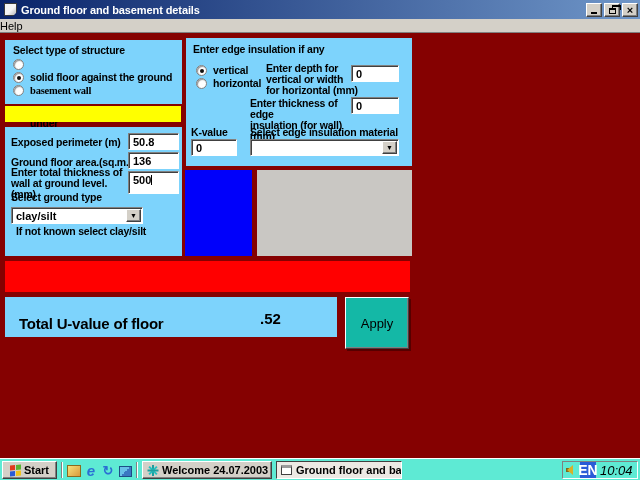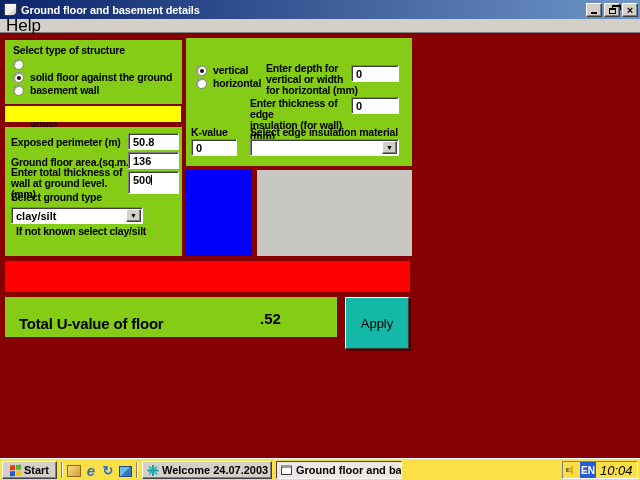--- a/index.html
+++ b/index.html
@@ -17,24 +17,24 @@
     border-color:#ffffff #404040 #404040 #ffffff; box-shadow:inset -1px -1px 0 #808080;
     display:flex; align-items:center; justify-content:center; font-size:9px; font-weight:bold; color:#000; }
   .g-min { width:6px; height:2px; background:#000; margin-top:6px; }
   .g-res { width:7px; height:6px; border:1px solid #000; border-top-width:2px; position:relative; margin-top:2px;}
   .g-res::before { content:''; position:absolute; left:2px; top:-5px; width:7px; height:3px; border:1px solid #000; border-top-width:2px; border-bottom:none; }
   .g-close { font-size:11px; font-weight:bold; line-height:10px; }
 
   
   .menubar { position:absolute; left:0; top:19px; width:640px; height:14px; background:#d4d0c8;
     border-bottom:1px solid #808080; display:flex; align-items:center; }
-  .menu-item { font-size:17px; color:#000; padding:0 6px; }
-
-  
-  .panel { position:absolute; background:#84cc16; }
+  .menu-item { font-size:11px; color:#000; padding:0 0; }
+
+  
+  .panel { position:absolute; background:#7dd3fc; }
   .lbl { position:absolute; font-size:10.5px; font-weight:bold; color:#000; letter-spacing:-0.2px; white-space:pre-line; line-height:11px; }
   .field { position:absolute; background:#fff; border:1px solid; border-color:#808080 #fff #fff #808080;
     box-shadow:inset 1px 1px 0 #404040; font-size:11px; font-weight:bold; padding:2px 0 0 4px; line-height:12px; }
   .caret { display:inline-block; width:1px; height:10px; background:#000; vertical-align:-1px; }
   .radio { position:absolute; width:11px; height:11px; border-radius:50%; background:#fff;
     border:1px solid #808080; box-shadow:inset 1px 1px 1px rgba(64,64,64,.55); }
   .radio.on::after { content:''; position:absolute; left:2.5px; top:2.5px; width:4px; height:4px; border-radius:50%; background:#111; }
   .combo { position:absolute; background:#fff; border:1px solid; border-color:#808080 #fff #fff #808080;
     box-shadow:inset 1px 1px 0 #404040; font-size:11px; font-weight:bold; padding:2px 0 0 4px; line-height:12px; }
   .combo .arrow-btn { position:absolute; right:1px; top:1px; bottom:1px; width:15px; background:#d4d0c8;
@@ -44,21 +44,21 @@
   .color-bar { position:absolute; }
 
   
   .result-label { position:absolute; left:14px; top:18px; font-size:15px; font-weight:bold; letter-spacing:-0.2px; }
   .result-value { position:absolute; left:255px; top:13px; font-size:15px; font-weight:600; }
   .apply-btn { position:absolute; background:#14b8a6; border:1px solid; border-color:#ffffff #404040 #404040 #ffffff;
     box-shadow:inset -1px -1px 0 #808080, 2px 2px 0 rgba(0,0,0,.35);
     display:flex; align-items:center; justify-content:center; font-size:13px; color:#000; }
 
   
-  .taskbar { position:absolute; left:0; top:458px; width:640px; height:22px; background:#fde047; border-top:1px solid #fff; }
+  .taskbar { position:absolute; left:0; top:458px; width:640px; height:22px; background:#5eead4; border-top:1px solid #fff; }
   .startbtn { position:absolute; left:2px; top:2px; width:55px; height:18px; background:#d4d0c8; border:1px solid;
     border-color:#ffffff #404040 #404040 #ffffff; box-shadow:inset -1px -1px 0 #808080;
     display:flex; align-items:center; justify-content:center; gap:3px; font-size:11px; font-weight:bold; }
   .winflag { width:11px; height:11px; display:grid; grid-template-columns:5px 5px; grid-template-rows:5px 5px; gap:1px; transform:skewY(-6deg); }
   .winflag i:nth-child(1){background:#e03a1e;} .winflag i:nth-child(2){background:#59b332;}
   .winflag i:nth-child(3){background:#2a5bd7;} .winflag i:nth-child(4){background:#efc31c;}
   .tsep { position:absolute; top:3px; width:2px; height:16px; border-left:1px solid #808080; border-right:1px solid #fff; }
   .qicon { position:absolute; top:3px; width:16px; height:16px; display:flex; align-items:center; justify-content:center; font-size:12px; }
   .qi-mail { background:linear-gradient(135deg,#f7e07a,#d89b3c); border:1px solid #8a6b1f; width:14px; height:12px; margin-top:2px; }
   .qi-ie { color:#2a6fd4; font-weight:bold; font-style:italic; font-size:15px; }
@@ -72,21 +72,21 @@
   .ticon-star::before,.ticon-star::after { content:''; position:absolute; left:4.5px; top:0; width:2px; height:11px; background:#1d9e9e; }
   .ticon-star::after { transform:rotate(90deg); }
   .ticon-star i { position:absolute; left:4.5px; top:0; width:2px; height:11px; background:#26c2c2; transform:rotate(45deg); }
   .ticon-star i+i { transform:rotate(-45deg); }
   .ticon-form { width:11px; height:10px; background:#fff; border:1px solid #404040; border-top:3px solid #9a9a9a; flex:none; }
   .tray { position:absolute; right:2px; top:2px; width:76px; height:18px; border:1px solid;
     border-color:#808080 #fff #fff #808080; display:flex; align-items:center; padding:0 3px; gap:4px; }
   .speaker { position:relative; width:10px; height:10px; flex:none; }
   .speaker::before { content:''; position:absolute; left:0; top:3px; width:3px; height:4px; background:#7a6a20; }
   .speaker::after { content:''; position:absolute; left:1px; top:0; border-top:5px solid transparent; border-bottom:5px solid transparent; border-right:6px solid #d8b028; }
-  .en-badge { width:16px; height:16px; background:#2a5bd7; color:#fff; font-size:10px; font-weight:bold;
+  .en-badge { width:16px; height:16px; background:#2a5bd7; color:#fff; font-size:14px; font-weight:bold;
     display:flex; align-items:center; justify-content:center; flex:none; }
   .tray-time { font-size:13px;font-style:italic; }
 </style>
 </head>
 <body>
 
 <div id="screen">
 
   <div class="titlebar">
     <span class="win-icon"></span>
@@ -106,21 +106,21 @@
     <span class="menu-item">Help</span>
   </div>
 
   <div class="panel" style="left:5px; top:40px; width:177px; height:64px;">
     <span class="lbl" style="left:8px; top:5px;">Select type of structure</span>
     <span class="radio" style="left:8px; top:19px;"></span>
     <span class="lbl" style="left:25px; top:19px;margin-top:48px;">suspended floor with void under</span>
     <span class="radio on" style="left:8px; top:32px;"></span>
     <span class="lbl" style="left:25px; top:32px;">solid floor against the ground</span>
     <span class="radio" style="left:8px; top:45px;"></span>
-    <span class="lbl" style="left:25px; top:45px;">basement wall</span>
+    <span class="lbl" style="left:25px; top:45px;font-family:Liberation Serif, serif;">basement wall</span>
   </div>
 
   <div class="color-bar" style="left:5px; top:106px; width:176px; height:16px; background:#ffff00;"></div>
 
   <div class="panel" style="left:5px; top:127px; width:177px; height:129px;">
     <span class="lbl" style="left:6px; top:10px;">Exposed perimeter (m)</span>
     <span class="field" style="left:123px; top:6px; width:51px; height:17px;">50.8</span>
     <span class="lbl" style="left:6px; top:30px;">Ground floor area.(sq.m.)</span>
     <span class="field" style="left:123px; top:25px; width:51px; height:17px;">136</span>
     <span class="lbl" style="left:6px; top:40px; width:118px;">Enter total thickness of
@@ -128,20 +128,21 @@
     <span class="field" style="left:123px; top:44px; width:51px; height:23px;"><span>500</span><span class="caret"></span></span>
     <span class="lbl" style="left:6px; top:65px;">Select ground type</span>
     <span class="combo" style="left:6px; top:80px; width:132px; height:17px;">
       <span>clay/silt</span>
       <span class="arrow-btn">▼</span>
     </span>
     <span class="lbl" style="left:11px; top:99px;">If not known select clay/silt</span>
   </div>
 
   <div class="panel" style="left:186px; top:38px; width:226px; height:128px;">
+    <span class="lbl" style="left:7px; top:6px;">Enter edge insulation if any</span>
     <span class="radio on" style="left:10px; top:27px;"></span>
     <span class="lbl" style="left:27px; top:27px;">vertical</span>
     <span class="radio" style="left:10px; top:40px;"></span>
     <span class="lbl" style="left:27px; top:40px;">horizontal</span>
     <span class="lbl" style="left:80px; top:25px; width:92px;">Enter depth for
 vertical or width
 for horizontal (mm)</span>
     <span class="field" style="left:165px; top:27px; width:48px; height:17px;">0</span>
     <span class="lbl" style="left:64px; top:60px; width:104px;">Enter thickness of edge
 insulation (for wall) (mm)</span>

